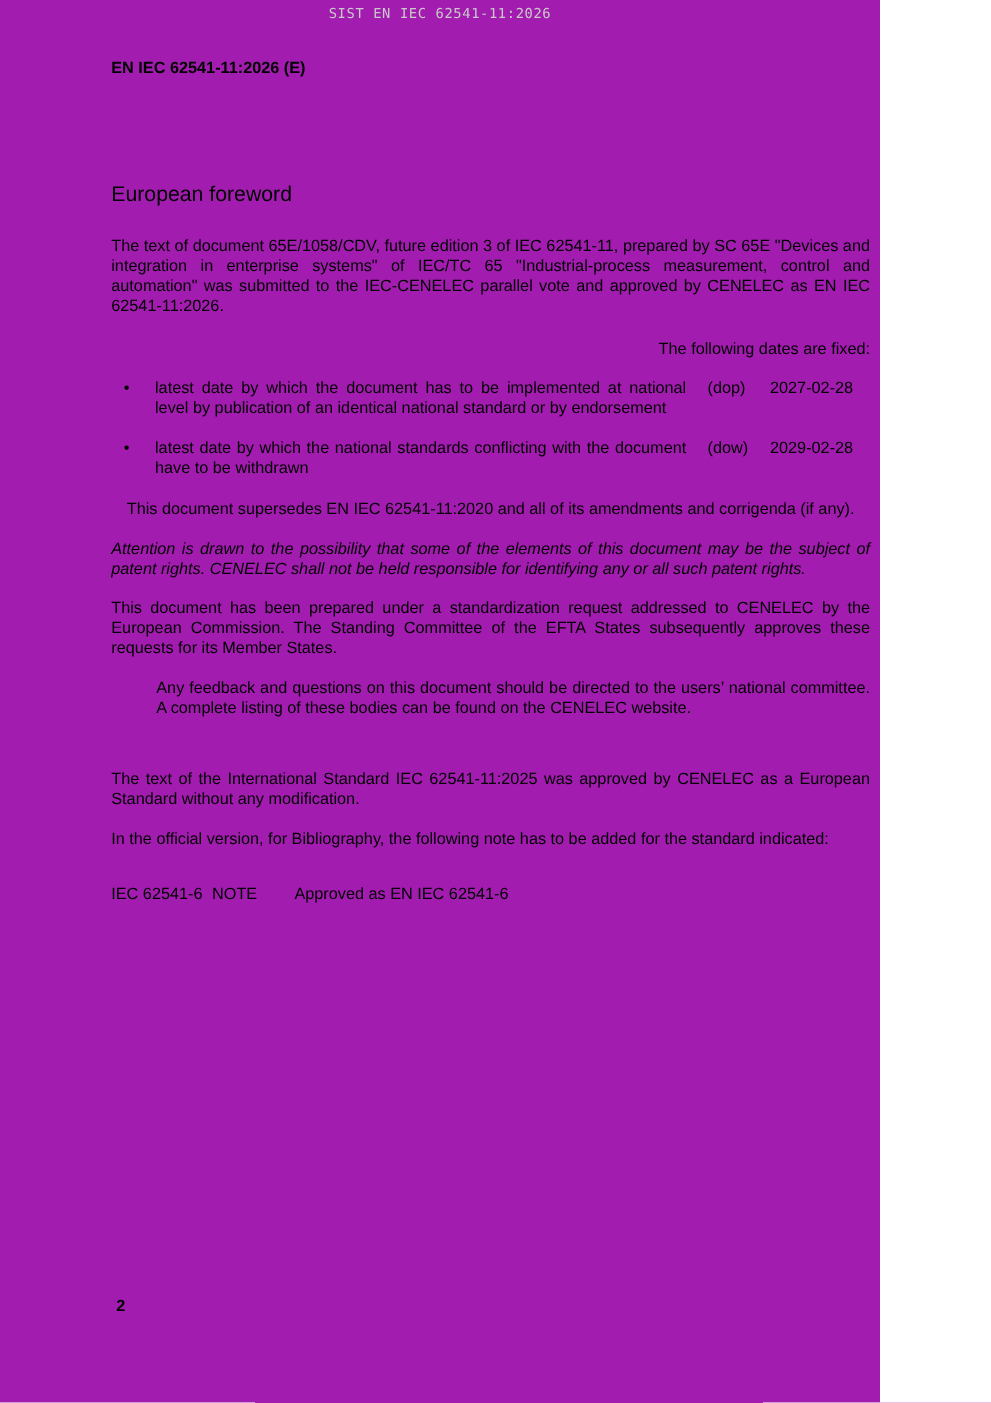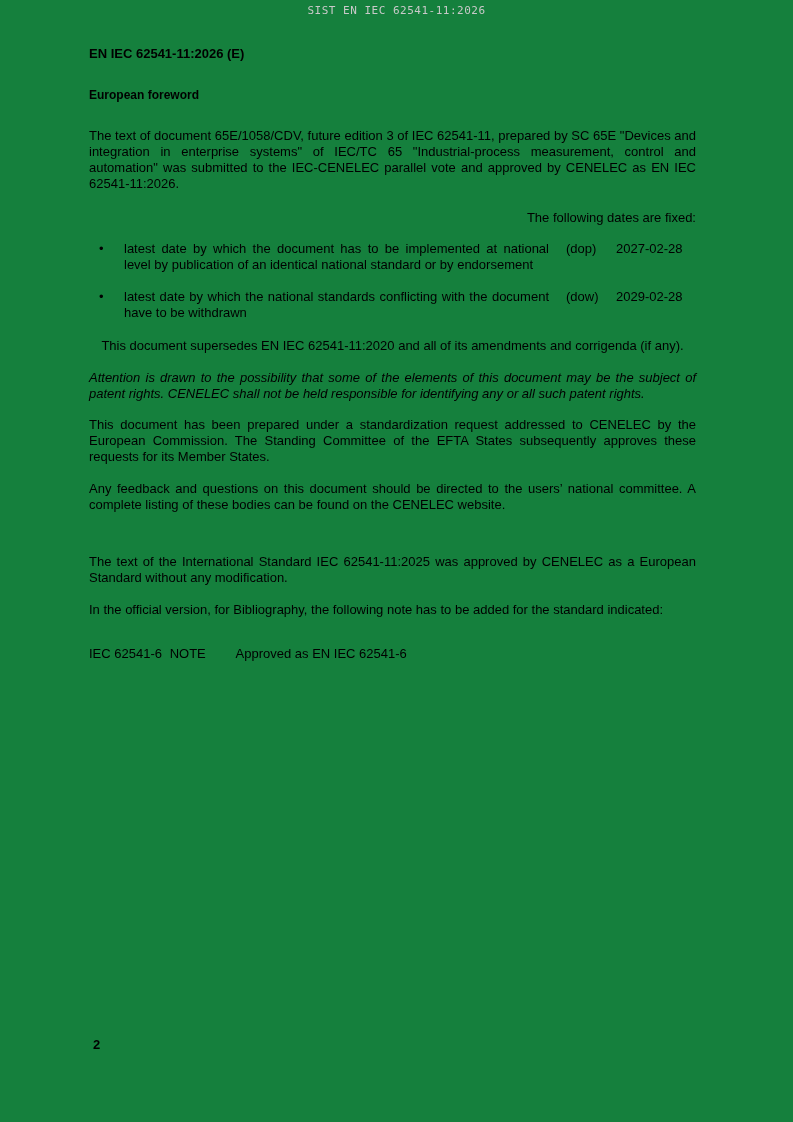--- a/index.html
+++ b/index.html
@@ -1,21 +1,21 @@
 <!DOCTYPE html>
 <html><head>
 <meta charset="utf-8">
 <style>
   * { margin: 0; padding: 0; box-sizing: border-box; }
   html, body { background: #ffffff; }
   .page {
     position: relative;
-    width: 793px;
+    width: 704px;
     height: 1122px;
-    background: #15803d;
+    background: #a21caf;
     font-family: "Liberation Sans", sans-serif;
     font-size: 13px;
     line-height: 16px;
     color: #000000;
     overflow: hidden;
   }
   .watermark {
     position: absolute;
     top: 3px;
     left: 0;
@@ -30,39 +30,39 @@
     position: absolute;
     top: 0;
     left: 89px;
     width: 607px;
   }
   .doc-ref {
     margin-top: 46px;
     font-weight: bold;
   }
   .foreword-title {
-    margin-top: 23px;
-    font-size: 12px;
+    margin-top: 84px;
+    font-size: 17px;
     line-height: 20px;
-    font-weight: bold;
+    font-weight: normal;
   }
   .para { text-align: justify; }
   .p1 { margin-top: 23px; }
   .dates-intro { margin-top: 18px; text-align: right; }
   .bullet-row { display: flex; align-items: flex-start; }
   .bullet-row.b1 { margin-top: 15px; }
   .bullet-row.b2 { margin-top: 16px; }
   .bullet-marker { width: 35px; padding-left: 10px; flex: none; }
   .bullet-text { width: 425px; flex: none; text-align: justify; }
   .bullet-label { width: 50px; flex: none; margin-left: 17px; }
   .bullet-date { flex: 1; }
   .p-supersedes { margin-top: 17px; text-align: center; }
   .p-patent { margin-top: 16px; font-style: italic; }
   .p-request { margin-top: 15px; }
-  .p-feedback { margin-top: 16px; }
+  .p-feedback { margin-top: 16px; margin-left: 36px; }
   .endorsement-title {
     margin-top: 42px;
     text-align: center;
     font-size: 14px;
     line-height: 17px;
     font-weight: bold;
   }
   .e-p1 { margin-top: 41px; }
   .e-p2 { margin-top: 16px; text-align: left; }
   .note-row { margin-top: 28px; }

